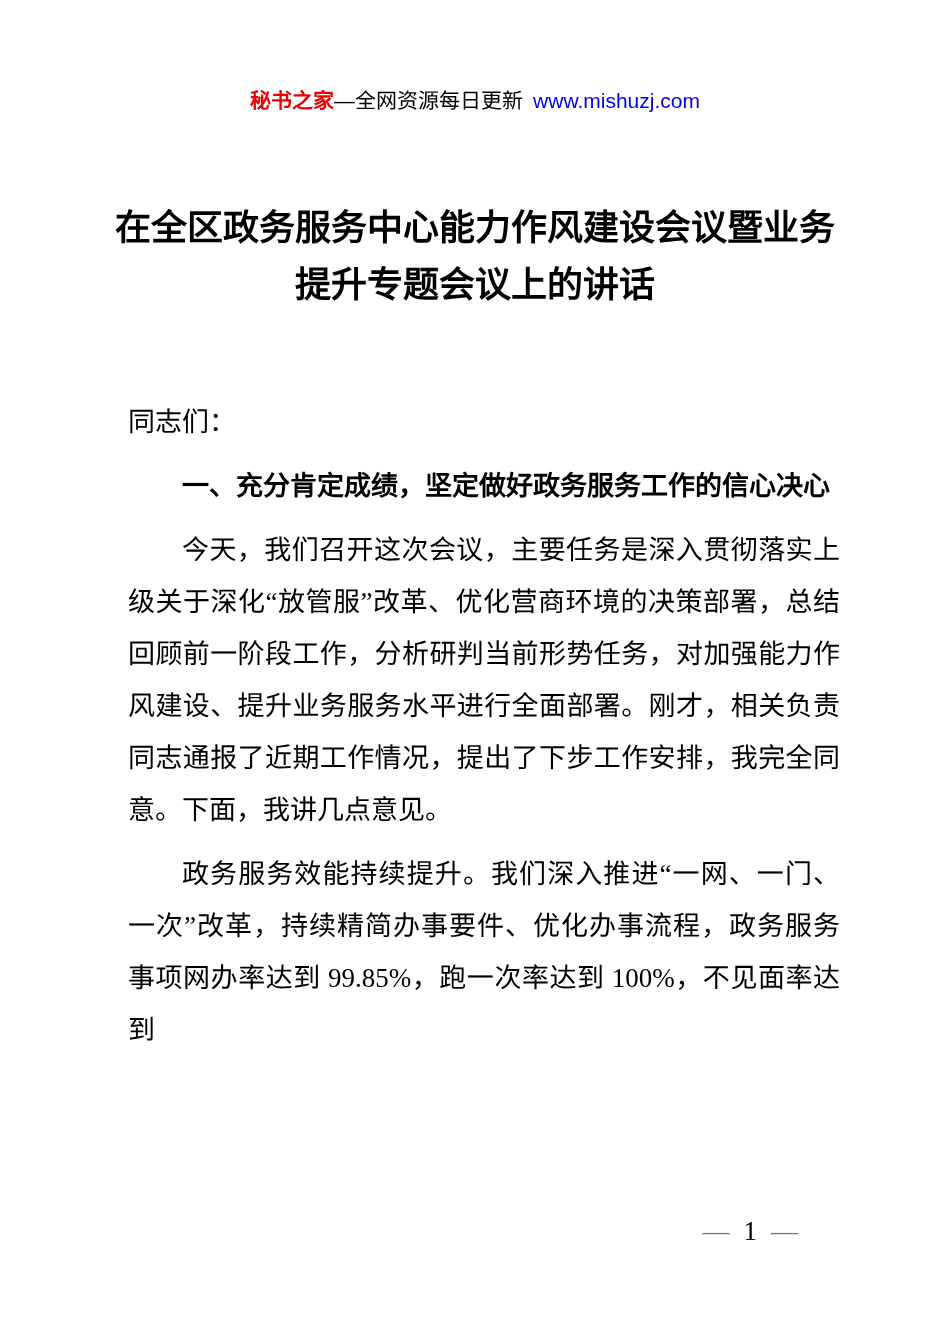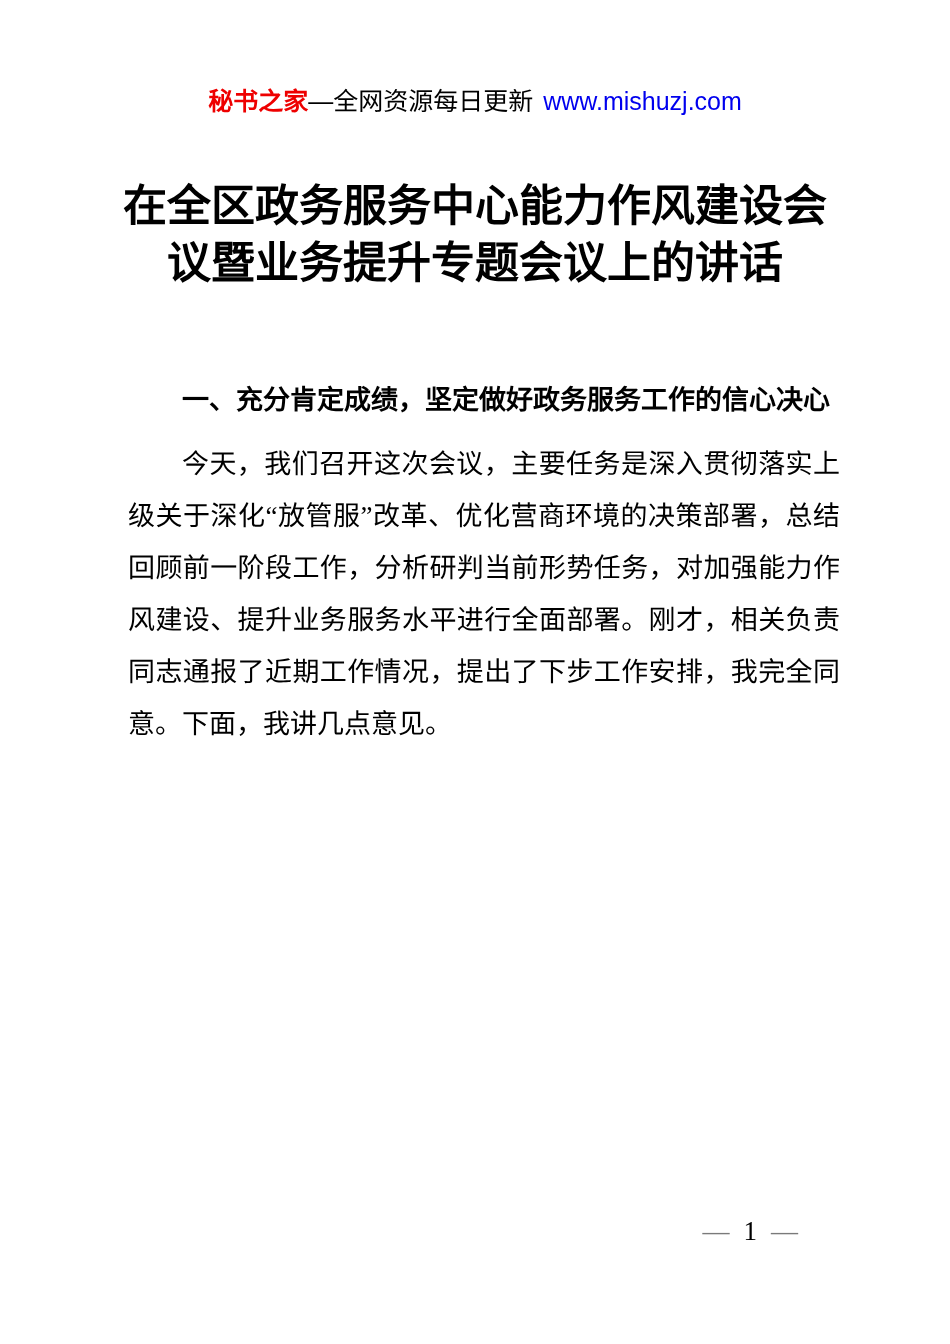--- a/index.html
+++ b/index.html
@@ -17,44 +17,44 @@
     margin: 0 auto;
     background: #ffffff;
     overflow: hidden;
     color: var(--text-black);
   }
   
   .site-header {
     padding-top: 84px;
     text-align: center;
     font-family: "Liberation Sans", sans-serif;
-    font-size: 25px;
+    font-size: 21px;
     line-height: 34px;
     white-space: nowrap;
   }
   .site-header .brand {
     color: var(--brand-red);
     font-weight: bold;
   }
   .site-header .sep,
   .site-header .tagline {
     color: var(--text-black);
   }
   .site-header .url {
     color: var(--link-blue);
     margin-left: 10px;
   }
   
   .doc-title {
     width: 730px;
-    margin: 60px auto 0 auto;
+    margin: 82px auto 0 auto;
     text-align: center;
     font-family: "Liberation Serif", sans-serif;
     font-weight: bold;
-    font-size: 44px;
+    font-size: 36px;
     line-height: 57px;
     color: var(--text-black);
   }
   
   .doc-body {
     margin-top: 82px;
     padding-left: 128px;
     width: 840px; 
     font-family: "Liberation Serif", sans-serif;
     font-size: 27px;
@@ -84,21 +84,23 @@
 
 <div class="page">
 
   <div class="site-header">
     <span class="brand">秘书之家</span><span class="sep">—</span><span class="tagline">全网资源每日更新</span><span class="url">www.mishuzj.com</span>
   </div>
 
   <h1 class="doc-title">在全区政务服务中心能力作风建设会议暨业务提升专题会议上的讲话</h1>
 
   <div class="doc-body">
+    <p class="block salutation">同志们：</p>
     <p class="block heading">一、充分肯定成绩，坚定做好政务服务工作的信心决心</p>
     <p class="block paragraph">今天，我们召开这次会议，主要任务是深入贯彻落实上级关于深化“放管服”改革、优化营商环境的决策部署，总结回顾前一阶段工作，分析研判当前形势任务，对加强能力作风建设、提升业务服务水平进行全面部署。刚才，相关负责同志通报了近期工作情况，提出了下步工作安排，我完全同意。下面，我讲几点意见。</p>
+    <p class="block paragraph">政务服务效能持续提升。我们深入推进“一网、一门、一次”改革，持续精简办事要件、优化办事流程，政务服务事项网办率达到 99.85%，跑一次率达到 100%，不见面率达到</p>
   </div>
 
   <div class="page-footer">
     <span class="dash">—</span><span class="num">1</span><span class="dash">—</span>
   </div>
 
 </div>
 
 </body></html>

